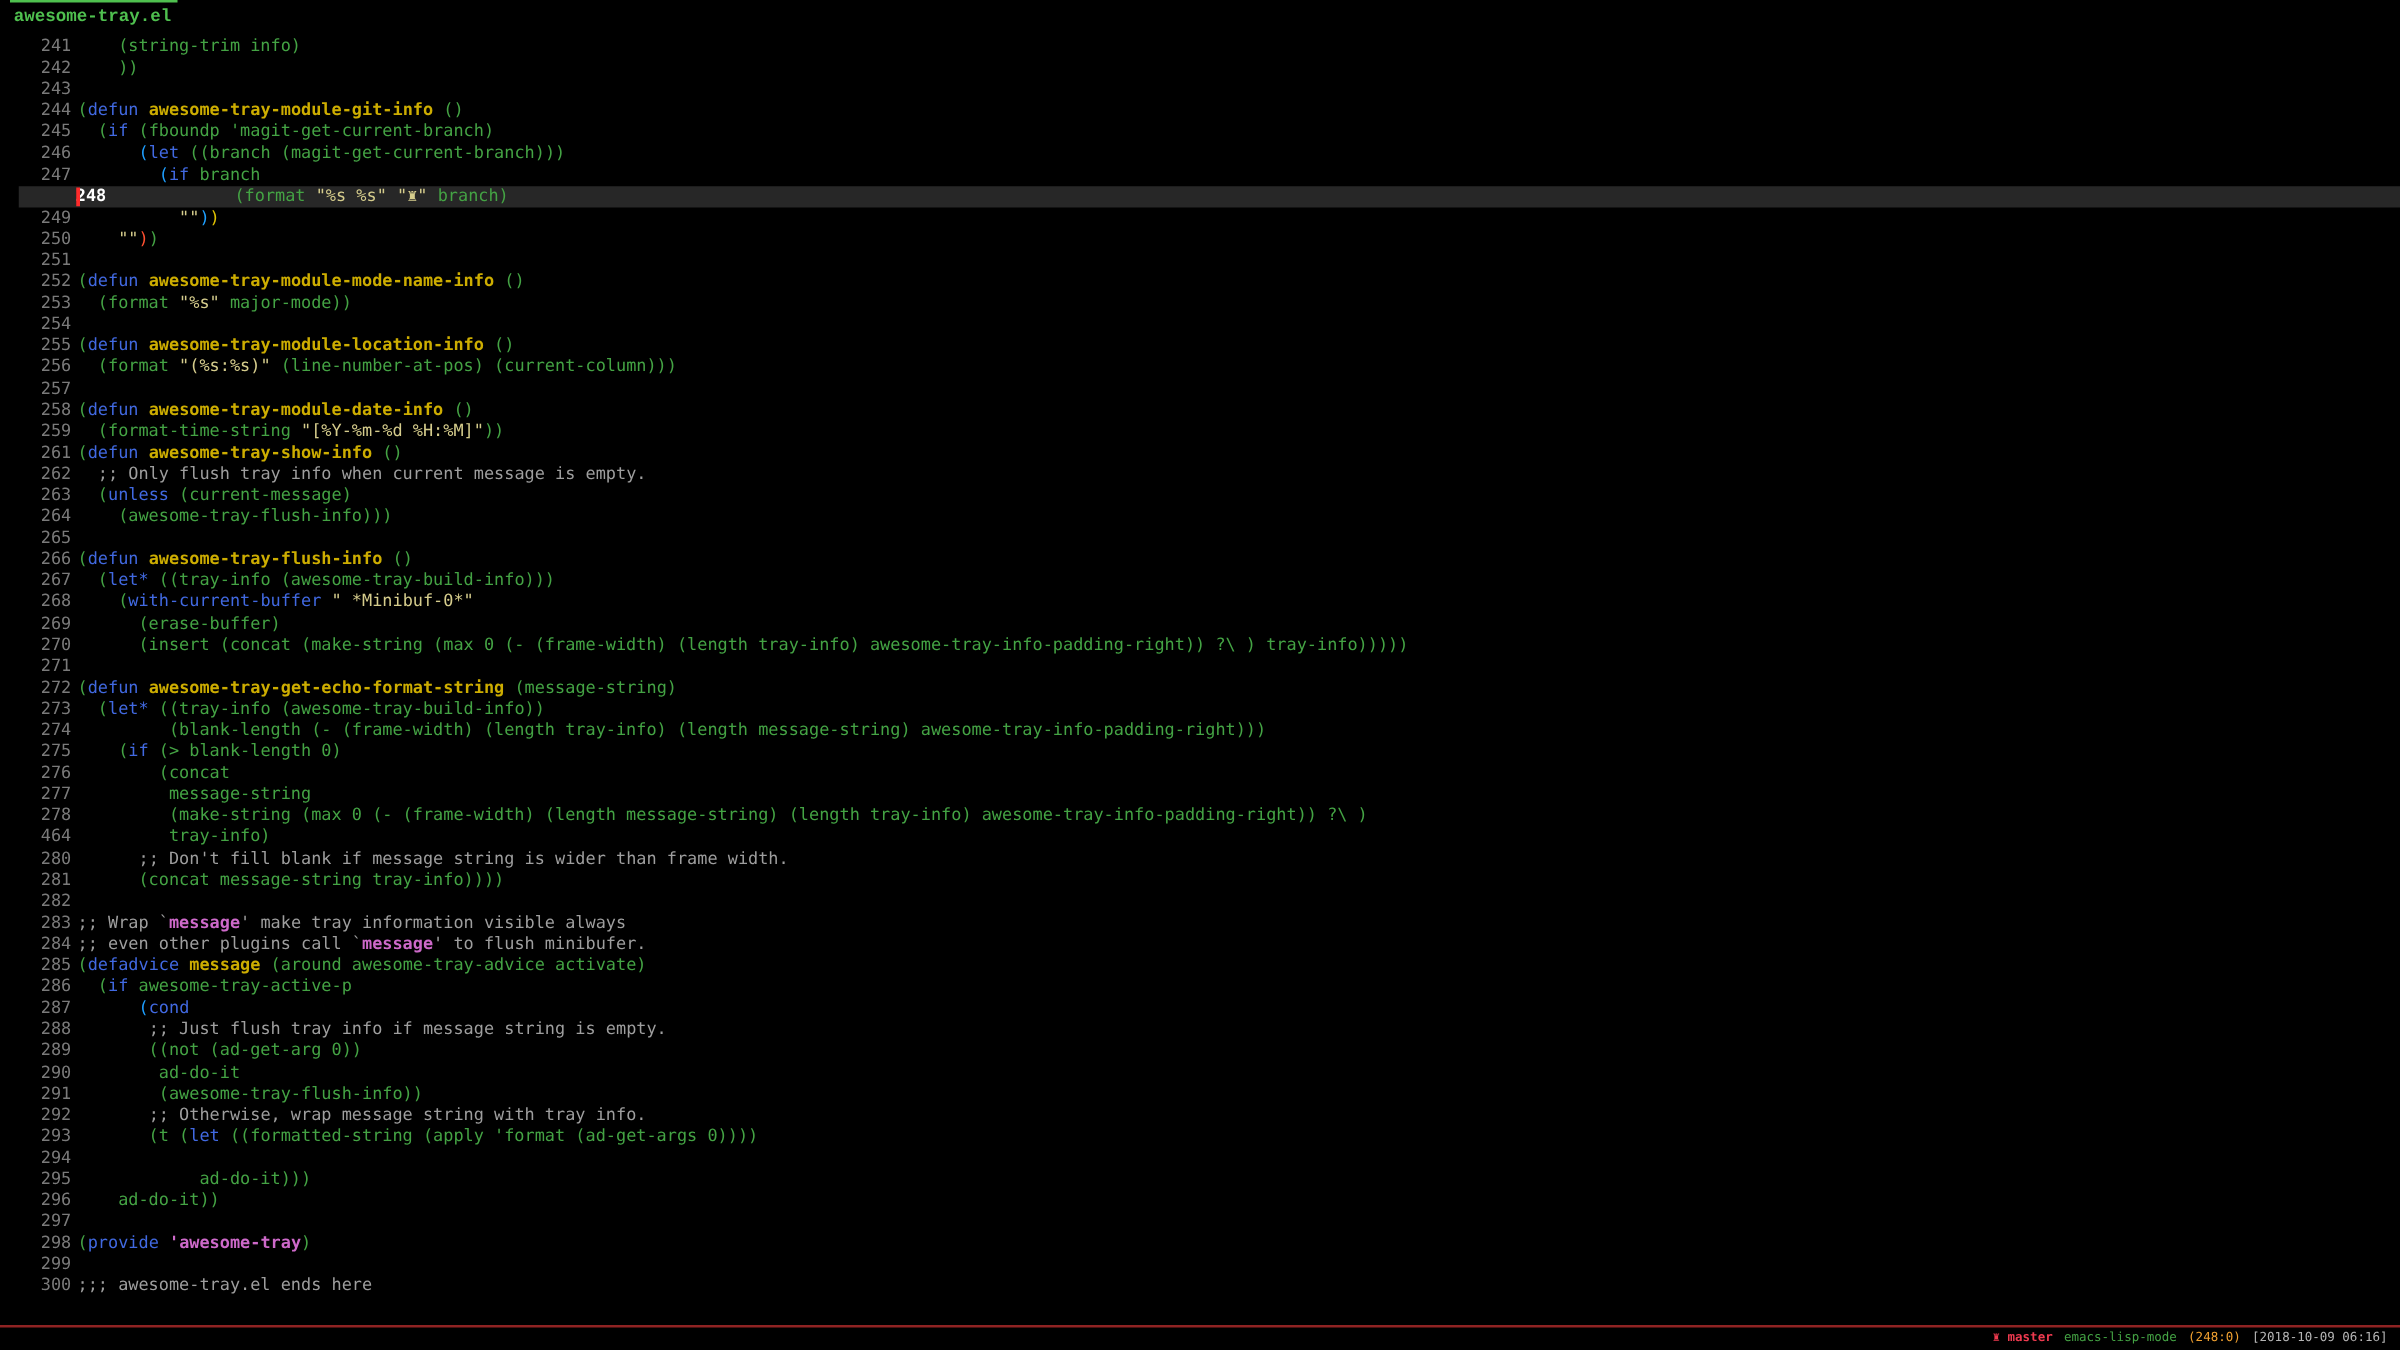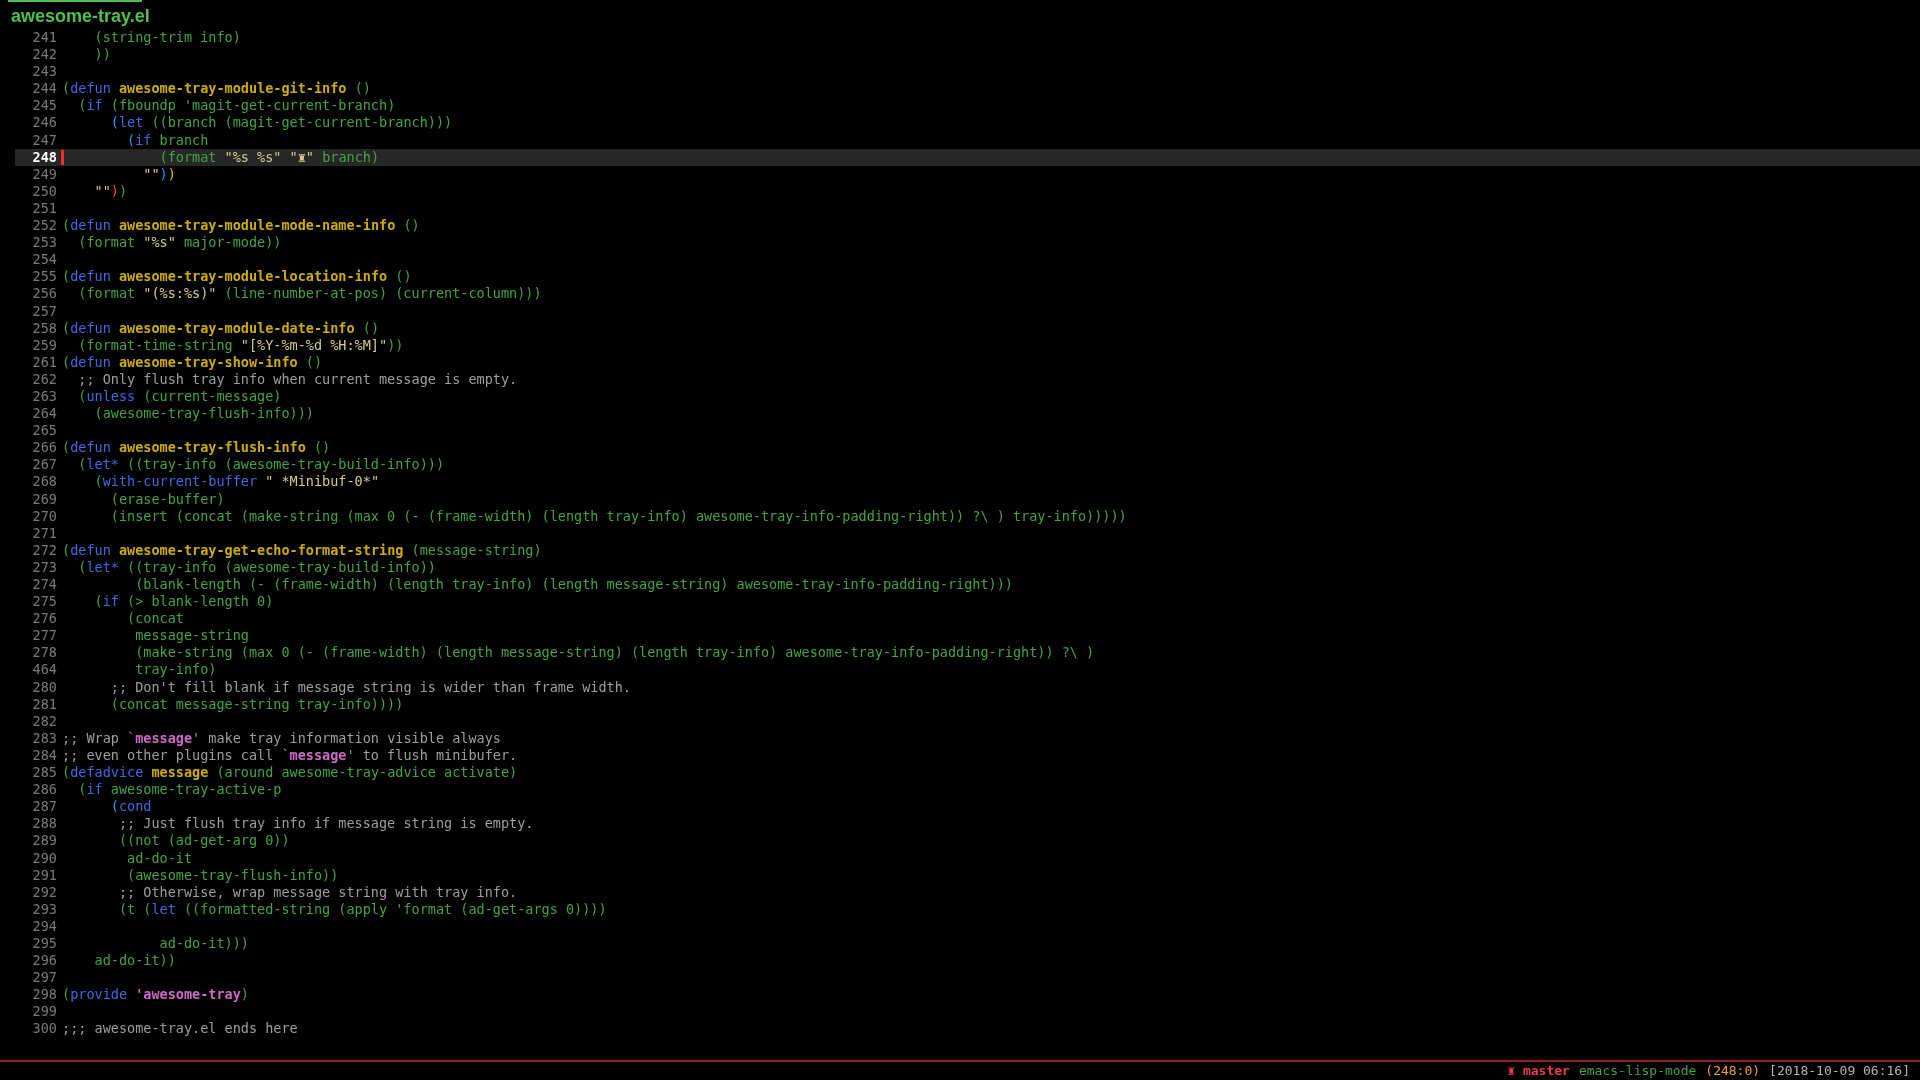--- a/index.html
+++ b/index.html
@@ -1,38 +1,38 @@
 <!DOCTYPE html>
 <html style="--background: #000000; --default_text: #44a344; --keyword: #4169e1; --function_name: #cdad00; --string: #d5cc8c; --comment: #9e9e9e; --constant: #cd69c9; --paren_blue: #1e9fff; --paren_yellow: #e0c000; --paren_red: #ff5030; --line_number: #7a7a7a; --current_line_bg: #272727; --cursor: #ff2b2b; --title: #4fc04f; --branch_red: #ee3a4f; --mode_green: #44a344; --position_orange: #f0a030; --time_grey: #b5b5b5; --tray_separator: #8f2323;"><head>
 <meta charset="utf-8">
 <style>
   html,body{margin:0;padding:0;background:#000;}
   #screen{position:relative;width:1920px;height:1080px;background:var(--background,#000);overflow:hidden;
           font-family:"DejaVu Sans Mono","Liberation Mono",monospace;}
   .tab-overline{position:absolute;top:0;left:8px;width:134px;height:2px;background:var(--title,#4fc04f);}
-  .buffer-title{position:absolute;top:6px;left:11px;font-family:Liberation Sans, sans-serif;
-          font-size:18px;font-weight:bold;color:var(--title,#4fc04f);}
+  .buffer-title{position:absolute;top:6px;left:11px;font-family:Liberation Mono, monospace;
+          font-size:14px;font-weight:bold;color:var(--title,#4fc04f);}
   .code-area{position:absolute;top:29px;left:15px;width:1920px;}
   .line{display:flex;height:17.1px;line-height:17.1px;font-size:13.5px;position:relative;}
   .line.current{background:var(--current_line_bg,#272727);}
   .gutter{flex:none;width:42px;text-align:right;color:var(--line_number,#7a7a7a);white-space:pre;}
-  .line.current .gutter{color:#ffffff;font-weight:bold;}
+  .line.current .gutter{color:#ffffff;font-weight:bold;padding-left:28px;}
   .text{margin-left:5px;white-space:pre;}
   .cursor{position:absolute;left:46px;top:1px;width:3px;height:15px;background:var(--cursor,#ff2b2b);}
   .seg-d{color:var(--default_text,#44a344);}
   .seg-k{color:var(--keyword,#4169e1);}
   .seg-f{color:var(--function_name,#cdad00);font-weight:bold;}
   .seg-s{color:var(--string,#d5cc8c);}
   .seg-c{color:var(--comment,#9e9e9e);}
   .seg-q{color:var(--constant,#cd69c9);font-weight:bold;}
   .seg-p1{color:var(--paren_blue,#1e9fff);}
   .seg-p2{color:var(--paren_yellow,#e0c000);}
   .seg-p3{color:var(--paren_red,#ff5030);}
   .tray-sep{position:absolute;top:1060px;left:0;width:1920px;height:2px;background:var(--tray_separator,#8f2323);}
-  .tray{position:absolute;top:1062px;right:10px;font-size:13px;line-height:17px;white-space:pre;text-align:right;}
+  .tray{position:absolute;top:1062px;right:10px;font-size:10px;line-height:17px;white-space:pre;text-align:right;}
   .tray span{margin-left:9px;}
   .tray-red{color:var(--branch_red,#ee3a4f);font-weight:bold;}
   .tray-green{color:var(--mode_green,#44a344);}
   .tray-orange{color:var(--position_orange,#f0a030);}
   .tray-grey{color:var(--time_grey,#b5b5b5);}
 </style>
 </head>
 <body>
 
 <div id="screen">

